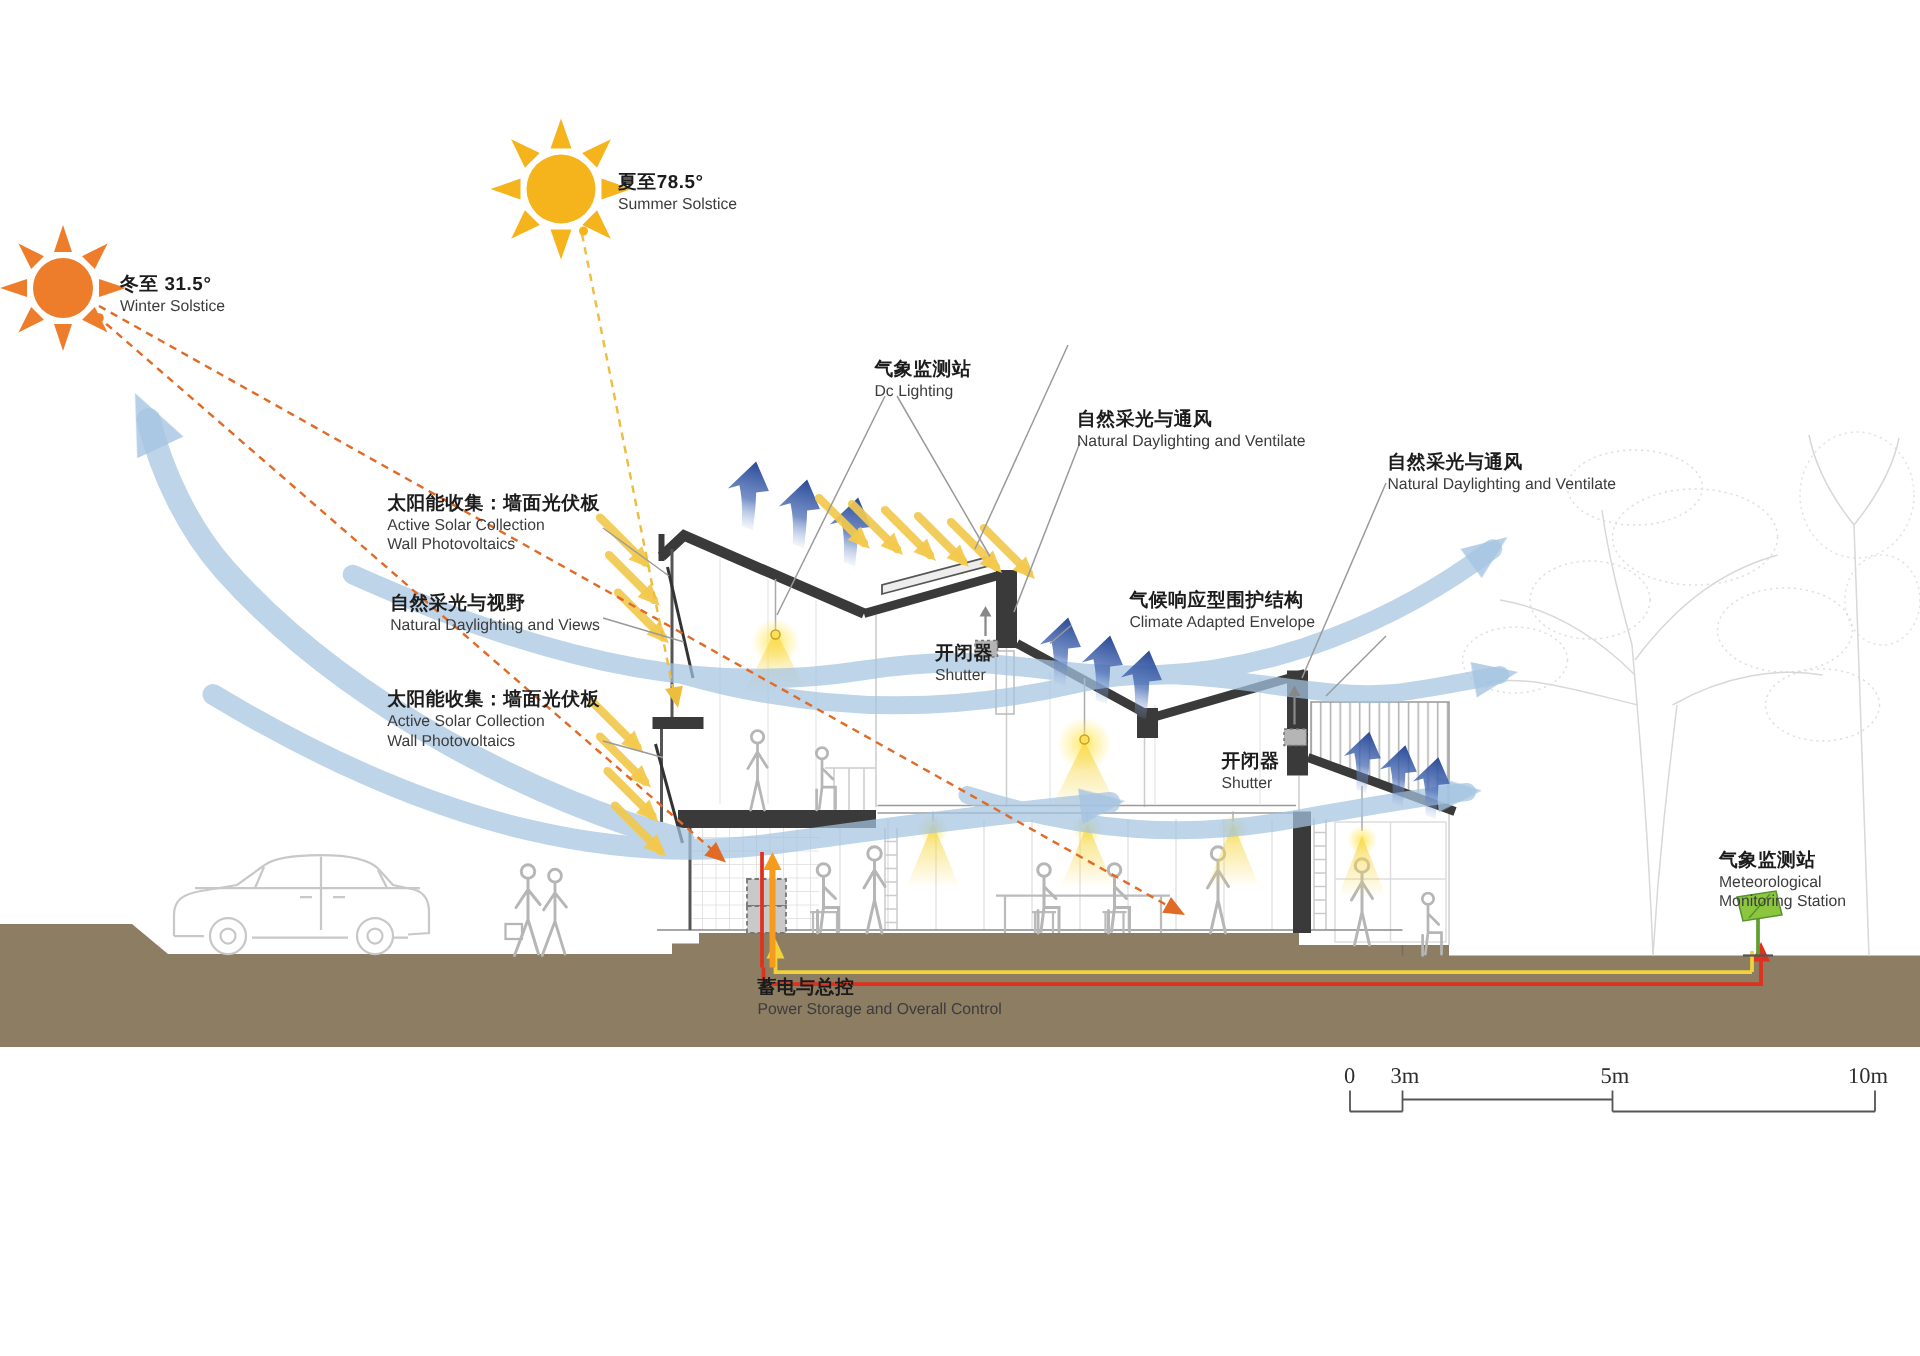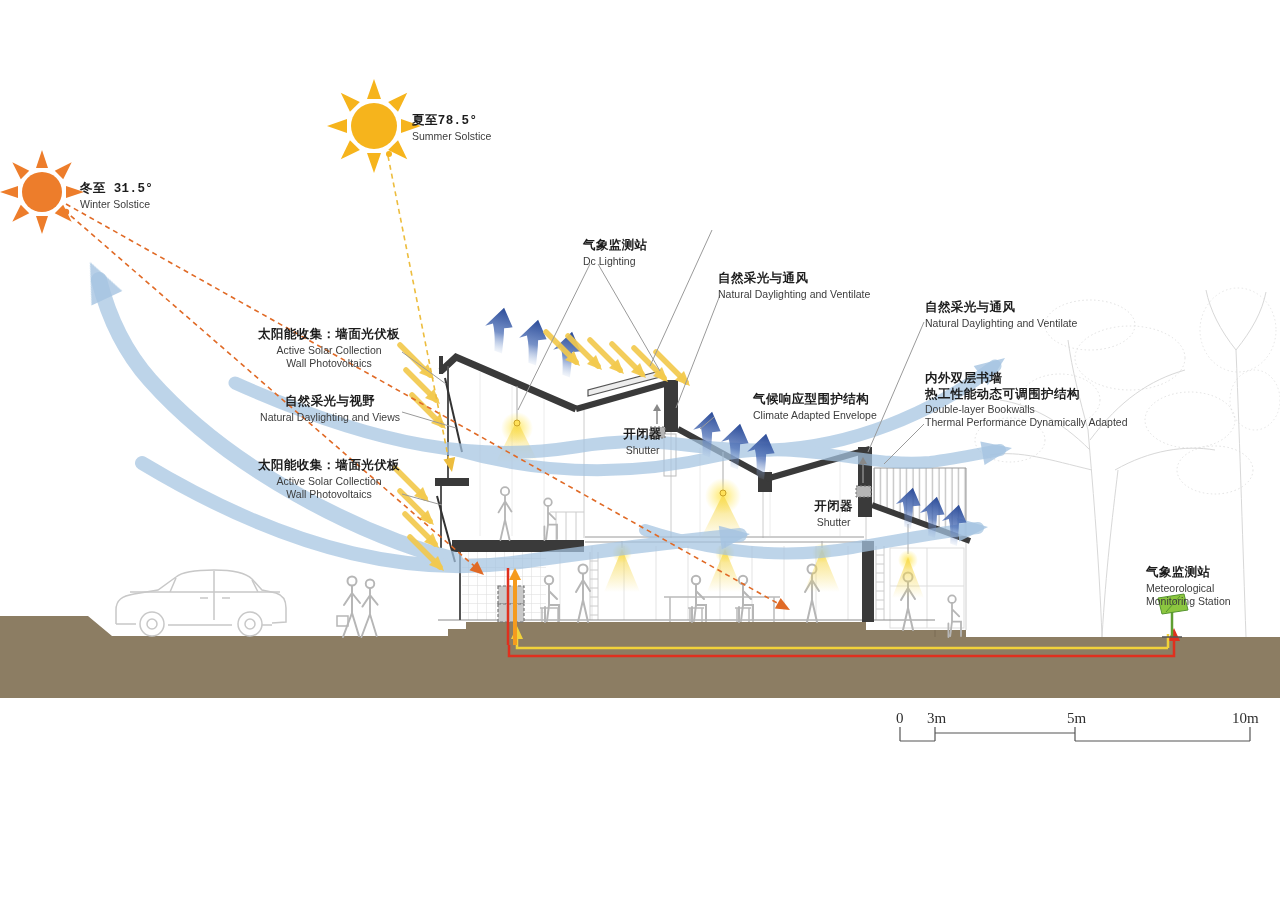--- a/index.html
+++ b/index.html
@@ -1,22 +1,22 @@
 <!DOCTYPE html>
 <html><head>
 <meta charset="utf-8">
 <style>
   html,body{margin:0;padding:0;background:#fff;}
   #canvas{position:relative;width:1280px;height:904px;background:#fff;overflow:hidden;
           font-family:"Liberation Sans",sans-serif;}
   #scene{position:absolute;left:0;top:0;}
   #labels-layer{position:absolute;left:0;top:0;width:1280px;height:904px;pointer-events:none;}
   .lbl{position:absolute;white-space:nowrap;line-height:1.25;}
-  .lbl.right{transform:translateX(-100%);text-align:center;}
-  .zh{font-family:Liberation Mono, monospace;font-weight:bold;font-size:12.5px;color:#1c1c1c;letter-spacing:.4px;}
+  .lbl.right{transform:translateX(-100%);text-align:left;}
+  .zh{font-family:Liberation Sans, sans-serif;font-weight:bold;font-size:12.5px;color:#1c1c1c;letter-spacing:.4px;}
   .en{font-family:"Liberation Sans",sans-serif;font-size:10.5px;color:#3c3c3c;}
   .sc{font-family:"Liberation Serif",serif;font-size:15px;color:#2e2e2e;}
 </style>
 </head>
 <body>
 
 <div id="canvas">
 
 <svg id="scene" width="1280" height="904" viewBox="0 0 1280 904">
   <defs>
@@ -345,33 +345,31 @@
       </div>
       <div class="lbl right" style="left: 400px; top: 459px;">
         <div class="zh">太阳能收集：墙面光伏板</div>
         <div class="en">Active Solar Collection</div>
         <div class="en">Wall Photovoltaics</div>
       </div>
       <div class="lbl" style="left: 713px; top: 393px; margin-left: 40px;">
         <div class="zh">气候响应型围护结构</div>
         <div class="en">Climate Adapted Envelope</div>
       </div>
-      <div class="lbl" style="left: 925px; top: 372px;">
-        <div class="zh">内外双层书墙</div>
-        <div class="zh">热工性能动态可调围护结构</div>
-        <div class="en">Double-layer Bookwalls</div>
-        <div class="en">Thermal Performance Dynamically Adapted</div>
-      </div>
       <div class="lbl right" style="left: 662px; top: 428px;">
         <div class="zh">开闭器</div>
         <div class="en">Shutter</div>
       </div>
       <div class="lbl right" style="left: 853px; top: 500px;">
         <div class="zh">开闭器</div>
         <div class="en">Shutter</div>
+      </div>
+      <div class="lbl" style="left: 505px; top: 651px;">
+        <div class="zh">蓄电与总控</div>
+        <div class="en">Power Storage and Overall Control</div>
       </div>
       <div class="lbl" style="left: 1146px; top: 566px;">
         <div class="zh">气象监测站</div>
         <div class="en">Meteorological</div>
         <div class="en">Monitoring Station</div>
       </div>
       <div class="lbl" style="left: 896px; top: 708px;"><span class="sc">0</span></div>
       <div class="lbl" style="left: 927px; top: 708px;"><span class="sc">3m</span></div>
       <div class="lbl" style="left: 1067px; top: 708px;"><span class="sc">5m</span></div>
       <div class="lbl" style="left: 1232px; top: 708px;"><span class="sc">10m</span></div>

